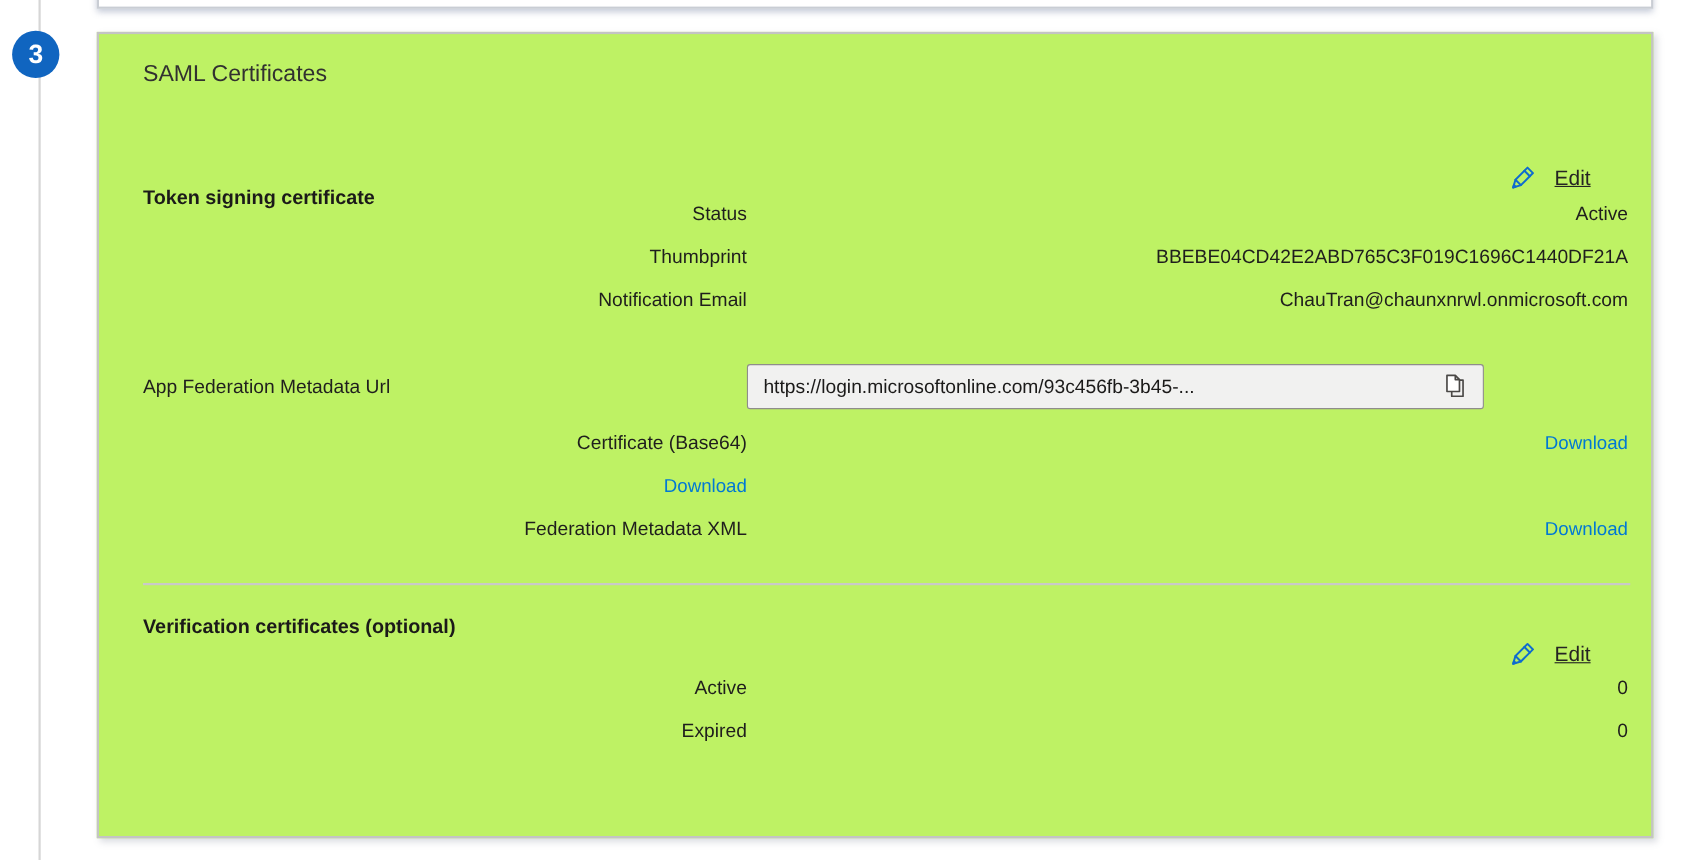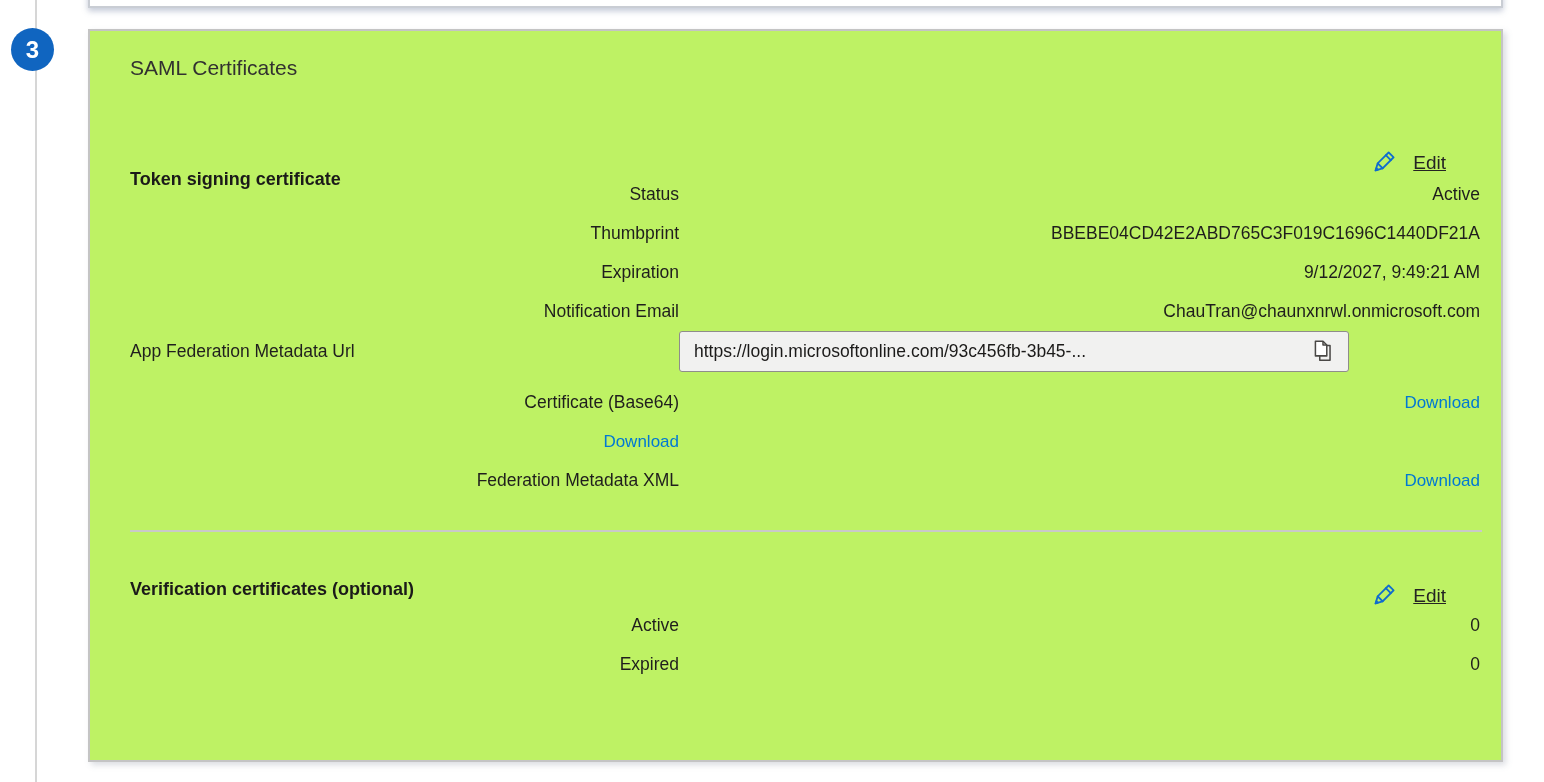--- a/index.html
+++ b/index.html
@@ -39,21 +39,21 @@
     z-index:2;
   }
   .card-title{
     position:absolute;left:40px;top:25px;
     font-size:21px;color:#323130;font-weight:normal;
   }
   .section-heading{
     position:absolute;left:40px;font-size:18px;font-weight:bold;color:#1b1a19;
   }
   .heading-token{top:104px;margin-top:34px;}
-  .heading-verification{top:548px;}
+  .heading-verification{top:528px;}
   .edit-button{
     position:absolute;right:55px;display:flex;align-items:center;gap:14px;
     cursor:pointer;background:none;border:none;
     font-family:inherit;font-size:19px;color:#252423;text-decoration:underline;
   }
   .edit-token{top:116px;}
   .edit-verification{top:549px;}
   .edit-button .pencil{width:32px;height:32px;display:block;}
   .rows{position:absolute;left:40px;right:21px;text-align:right;}
   .rows-token{top:144px;}
@@ -122,24 +122,20 @@
   </button>
 
   <div class="rows rows-token">
     <div class="row">
       <span class="lbl">Status</span>
       <span class="val">Active</span>
     </div>
     <div class="row">
       <span class="lbl">Thumbprint</span>
       <span class="val">BBEBE04CD42E2ABD765C3F019C1696C1440DF21A</span>
-    </div>
-    <div class="row">
-      <span class="lbl">Expiration</span>
-      <span class="val">9/12/2027, 9:49:21 AM</span>
     </div>
     <div class="row">
       <span class="lbl">Notification Email</span>
       <span class="val">ChauTran@chaunxnrwl.onmicrosoft.com</span>
     </div>
   </div>
 
   <div class="url-row">
     <span class="lbl">App Federation Metadata Url</span>
     <div class="url-field">

